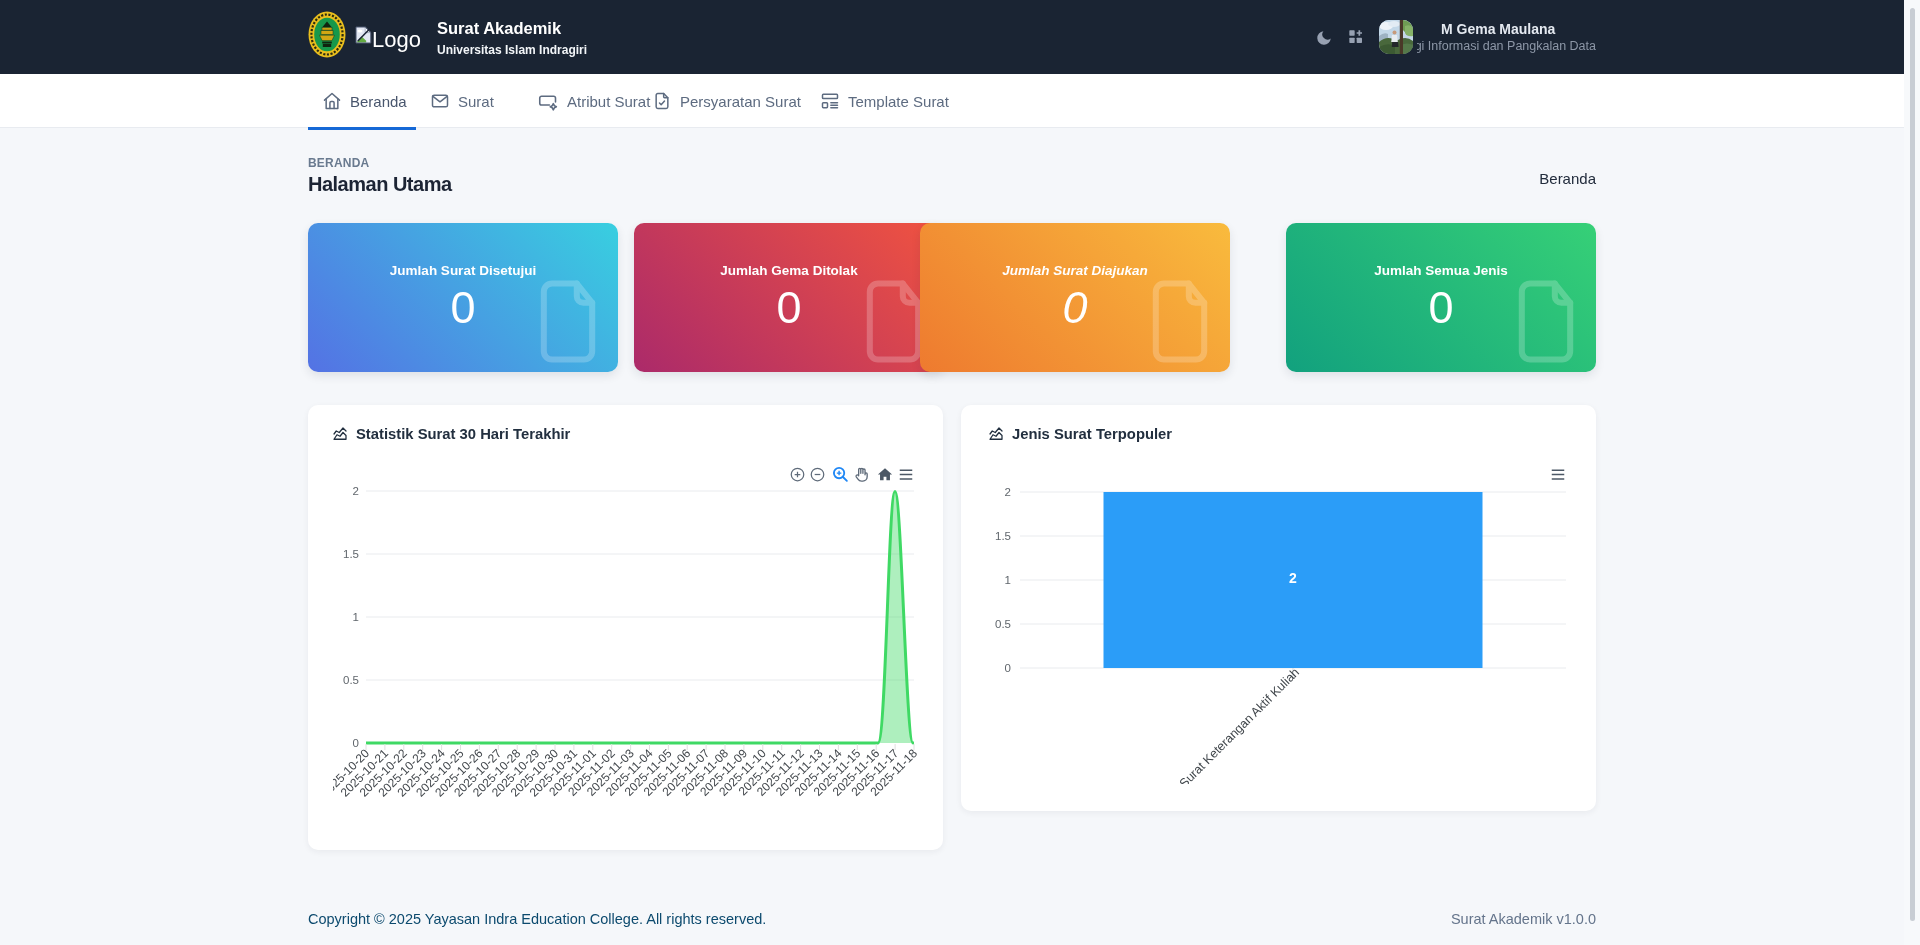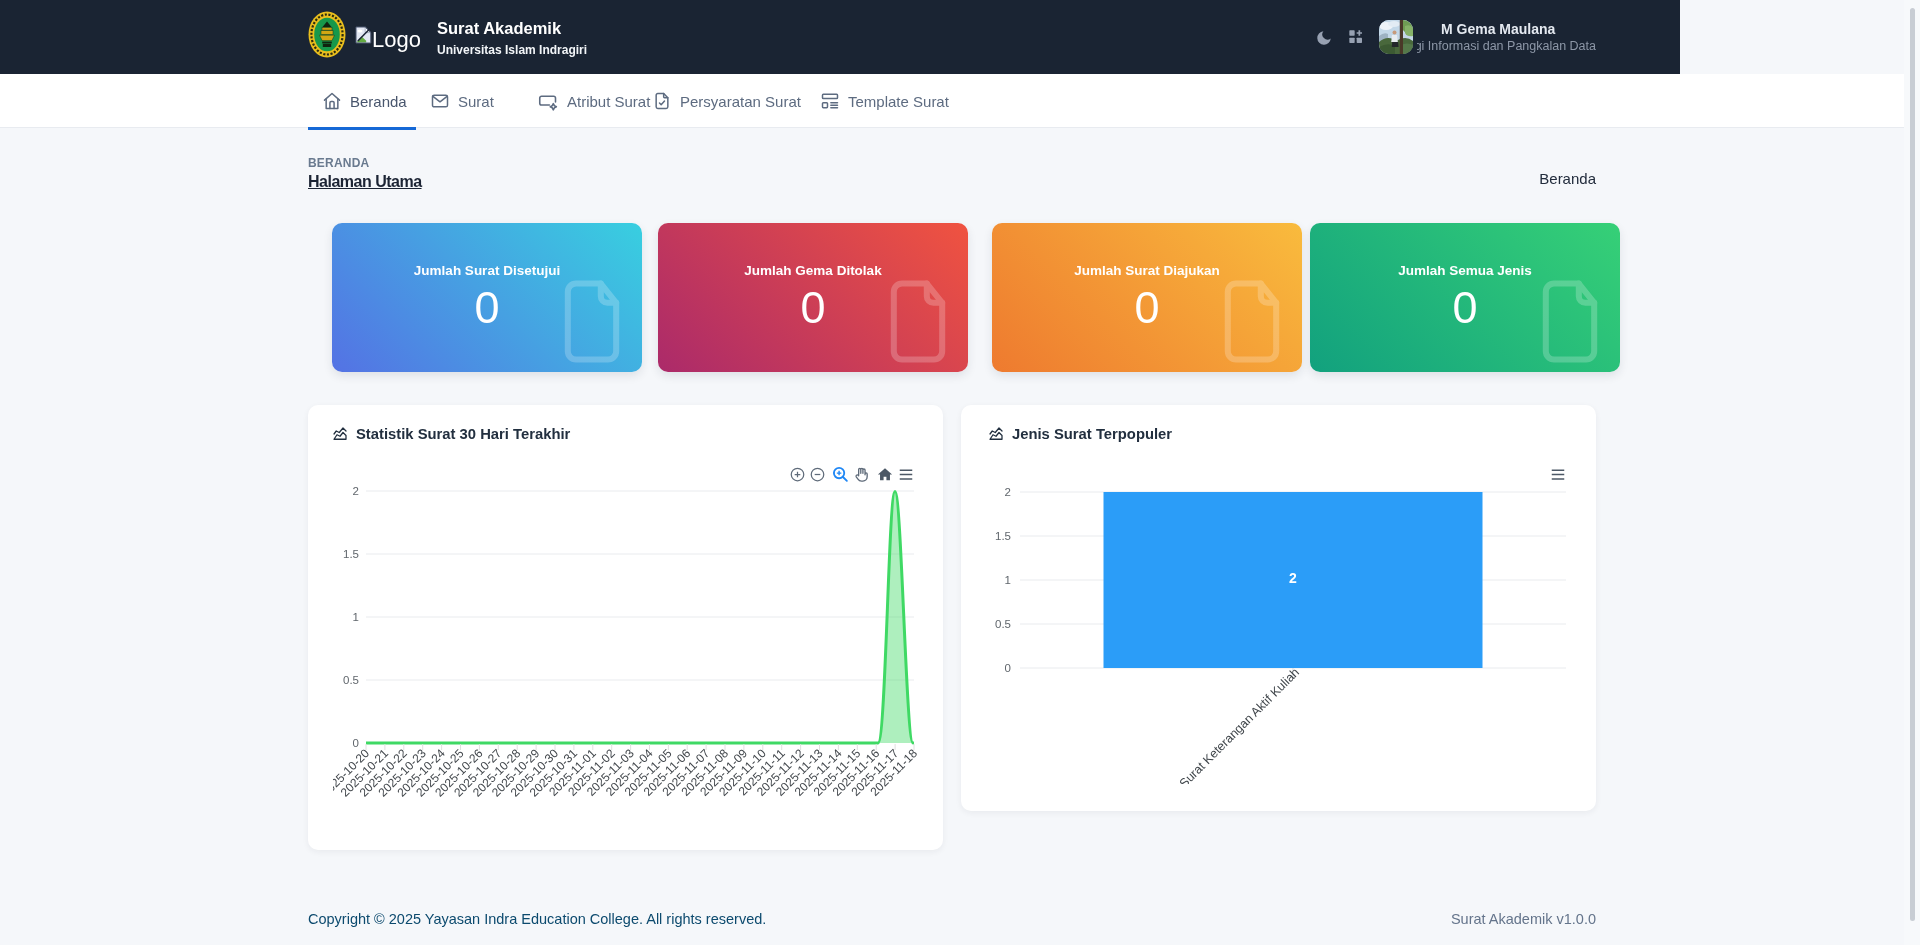--- a/index.html
+++ b/index.html
@@ -1,28 +1,28 @@
 <!DOCTYPE html>
 <html><head>
 <meta charset="utf-8">
 <style>
   * { margin:0; padding:0; box-sizing:border-box; }
   html,body { width:1920px; height:945px; overflow:hidden; }
   body { font-family:"Liberation Sans", sans-serif; background:#f5f7fa; position:relative; }
   .abs { position:absolute; }
 
   
-  #header { position:absolute; left:0; top:0; width:1680px; height:74px; background:#1a2433; }
+  #header { position:absolute; left:0; top:0; width:1904px; height:74px; background:#1a2433; }
   #navbar { position:absolute; left:0; top:74px; width:1904px; height:54px; background:#fff; border-bottom:1px solid #e8ebf0; }
   .navtab { position:absolute; top:0; height:54px; display:flex; align-items:center; color:#5d6b80; font-size:15px; }
   .navtab svg { margin-right:8px; }
   #underline { position:absolute; left:308px; top:53px; width:108px; height:3px; background:#1568d6; }
 
   
-  .stat { position:absolute; top:223px; width:310px; height:149px; border-radius:10px; color:#fff; overflow:hidden; box-shadow:0 4px 10px rgba(30,41,59,.10);margin-left:24px; }
+  .stat { position:absolute; top:223px; width:310px; height:149px; border-radius:10px; color:#fff; overflow:hidden; box-shadow:0 4px 10px rgba(30,41,59,.10); }
   .stat .t { position:absolute; top:40px; left:0; width:100%; text-align:center; font-size:13.5px; font-weight:700; }
   .stat .num { position:absolute; top:62px; left:0; width:100%; text-align:center; font-size:45px; font-weight:500; line-height:1; }
   .stat svg.doc { position:absolute; right:17px; top:57px; opacity:.22; }
 
   
   .card { position:absolute; background:#fff; border-radius:10px; box-shadow:0 2px 6px rgba(30,41,59,.06); }
   .ctitle { position:absolute; font-size:14.8px; font-weight:700; color:#222f3f; display:flex; align-items:center; }
   .ctitle svg { margin-right:7px; }
 
   text { font-family:"Liberation Sans", sans-serif; }
@@ -125,40 +125,40 @@
         <rect x="3" y="4" width="18" height="5" rx="1"></rect>
         <rect x="3" y="14" width="6" height="6" rx="1"></rect>
         <path d="M13 14 h8 M13 17 h8 M13 20 h8"></path>
       </svg>
     Template Surat
   </div>
   <div id="underline"></div>
 </div>
 
 <div class="abs" style="left:308px; top:156px; font-size:12px; font-weight:700; color:#697a8f; letter-spacing:.2px;">BERANDA</div>
-<div class="abs" style="left:308px; top:173px; font-size:16px; font-weight:700; letter-spacing:-.5px; color:#1c2434;text-decoration:underline;">Halaman Utama</div>
+<div class="abs" style="left:308px; top:173px; font-size:20px; font-weight:700; letter-spacing:-.5px; color:#1c2434;">Halaman Utama</div>
 <div class="abs" style="right:324px; top:170px; font-size:15px; color:#222c3c;">Beranda</div>
 
 <div class="stat" style="left:308px; background:linear-gradient(45deg,#5472e4,#38cfe0);">
   <div class="t">Jumlah Surat Disetujui</div>
   <div class="num">0</div>
   <svg class="doc" width="66" height="83" viewBox="0 0 24 30" fill="none" stroke="#fff" stroke-width="2.2" stroke-linecap="round" stroke-linejoin="round">
       <path d="M15.2 1.2 H6.2 A3 3 0 0 0 3.2 4.2 V25.8 A3 3 0 0 0 6.2 28.8 H17.8 A3 3 0 0 0 20.8 25.8 V8.2 Z"></path>
       <path d="M15.2 1.2 V5.8 A2.4 2.4 0 0 0 17.6 8.2 H20.8"></path>
     </svg>
 </div>
 <div class="stat" style="left:634px; background:linear-gradient(45deg,#ab2a6a,#f05340);">
   <div class="t">Jumlah Gema Ditolak</div>
   <div class="num">0</div>
   <svg class="doc" width="66" height="83" viewBox="0 0 24 30" fill="none" stroke="#fff" stroke-width="2.2" stroke-linecap="round" stroke-linejoin="round">
       <path d="M15.2 1.2 H6.2 A3 3 0 0 0 3.2 4.2 V25.8 A3 3 0 0 0 6.2 28.8 H17.8 A3 3 0 0 0 20.8 25.8 V8.2 Z"></path>
       <path d="M15.2 1.2 V5.8 A2.4 2.4 0 0 0 17.6 8.2 H20.8"></path>
     </svg>
 </div>
-<div class="stat" style="left:968px; background:linear-gradient(45deg,#ee7a2f,#f9bb3d);">
+<div class="stat" style="left:920px; background:linear-gradient(45deg,#ee7a2f,#f9bb3d);font-style:italic;">
   <div class="t">Jumlah Surat Diajukan</div>
   <div class="num">0</div>
   <svg class="doc" width="66" height="83" viewBox="0 0 24 30" fill="none" stroke="#fff" stroke-width="2.2" stroke-linecap="round" stroke-linejoin="round">
       <path d="M15.2 1.2 H6.2 A3 3 0 0 0 3.2 4.2 V25.8 A3 3 0 0 0 6.2 28.8 H17.8 A3 3 0 0 0 20.8 25.8 V8.2 Z"></path>
       <path d="M15.2 1.2 V5.8 A2.4 2.4 0 0 0 17.6 8.2 H20.8"></path>
     </svg>
 </div>
 <div class="stat" style="left:1286px; background:linear-gradient(45deg,#12a17e,#36d077);">
   <div class="t">Jumlah Semua Jenis</div>
   <div class="num">0</div>

